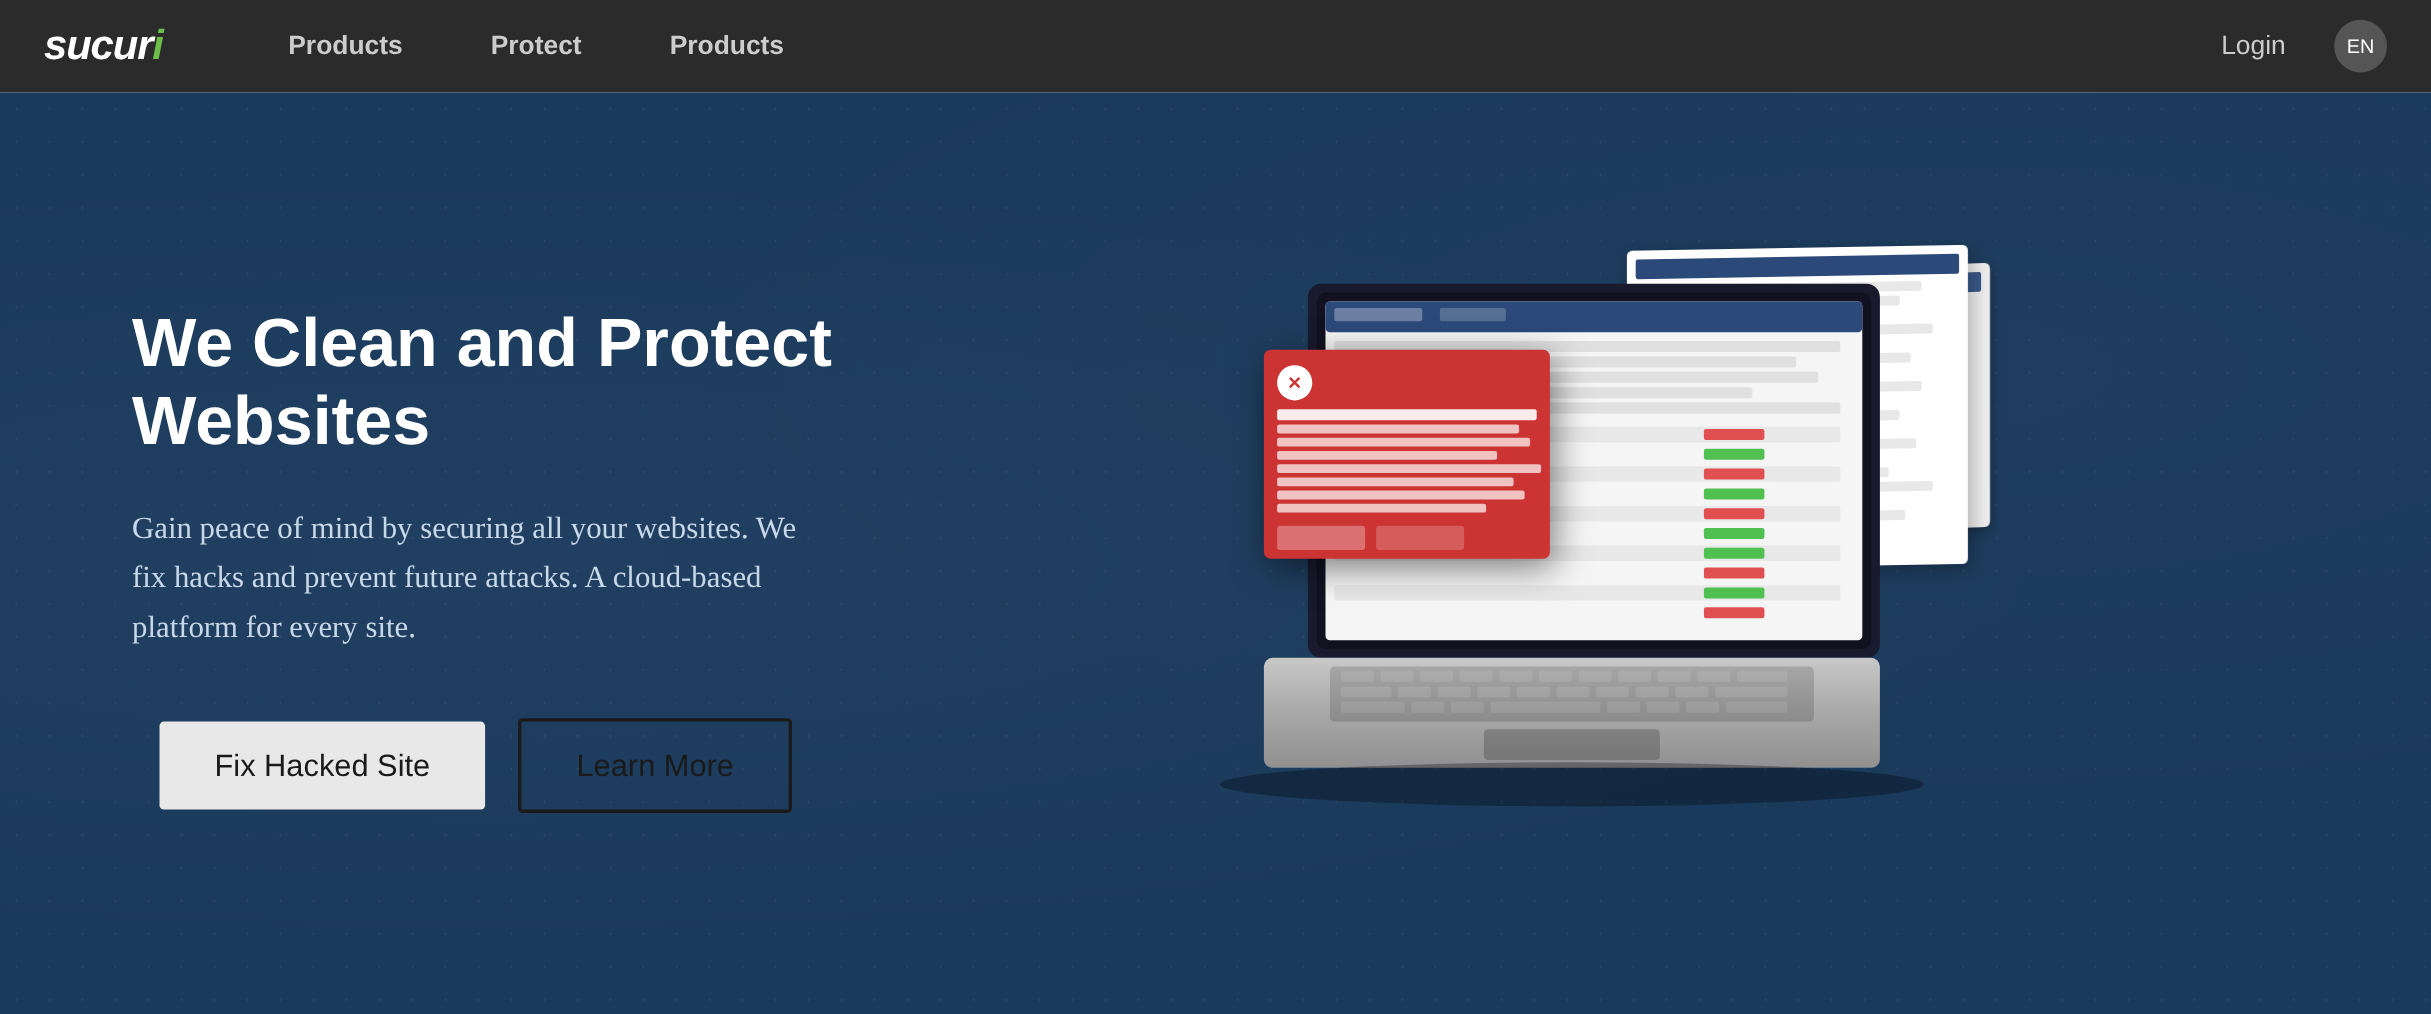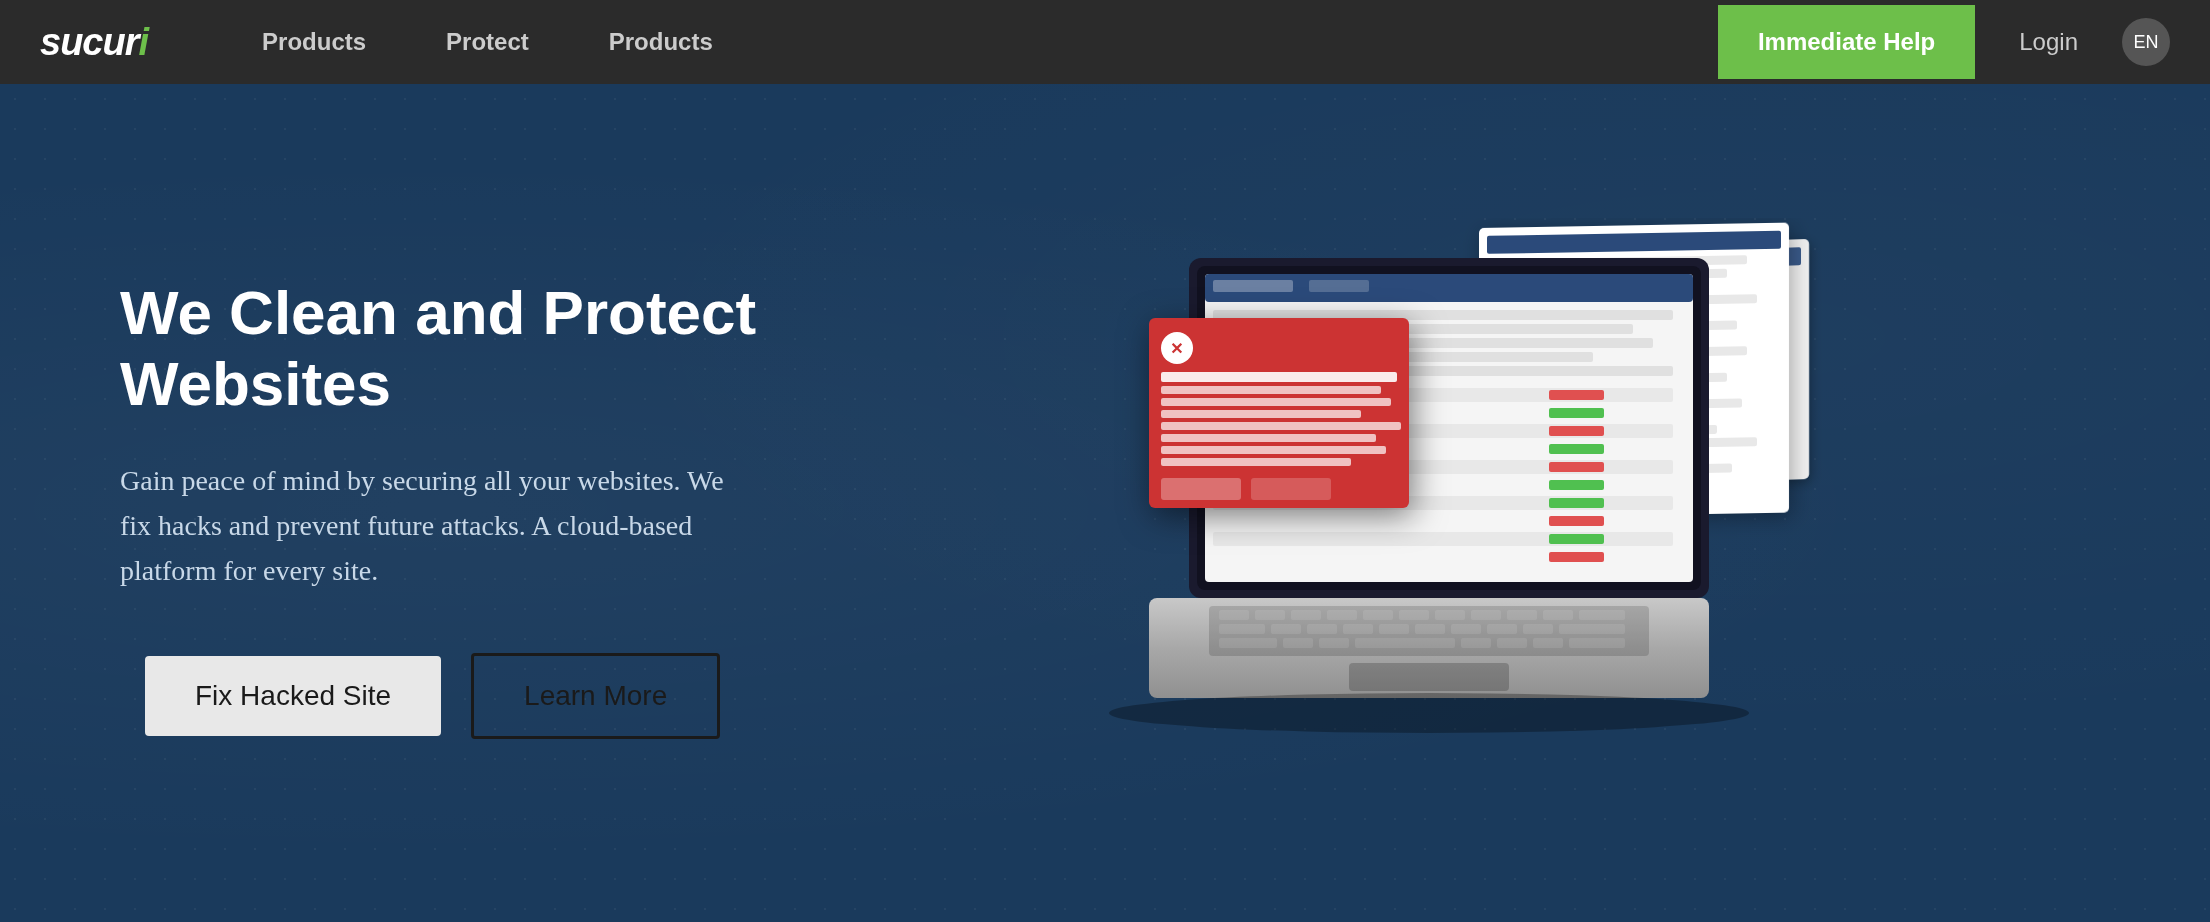--- a/index.html
+++ b/index.html
@@ -210,21 +210,20 @@
       <span style="color:#ffffff;">sucur</span><span class="logo-highlight" style="color:#6dbf4a;">i</span>
     </span>
   </div>
 
   <div class="nav-links">
     <a class="nav-link">Products</a>
     <a class="nav-link">Protect</a>
     <a class="nav-link">Products</a>
   </div>
 
-  <div class="nav-immediate-help">Immediate Help</div>
   <div class="nav-login">Login</div>
   <div class="nav-lang">EN</div>
 </nav>
 
 <section class="hero">
   <div class="hero-content">
     <h1 class="hero-title">We Clean and Protect Websites</h1>
     <p class="hero-subtitle">Gain peace of mind by securing all your websites. We fix hacks and prevent future attacks. A cloud-based platform for every site.</p>
     <div class="hero-buttons">
       <button class="btn-fix">Fix Hacked Site</button>

